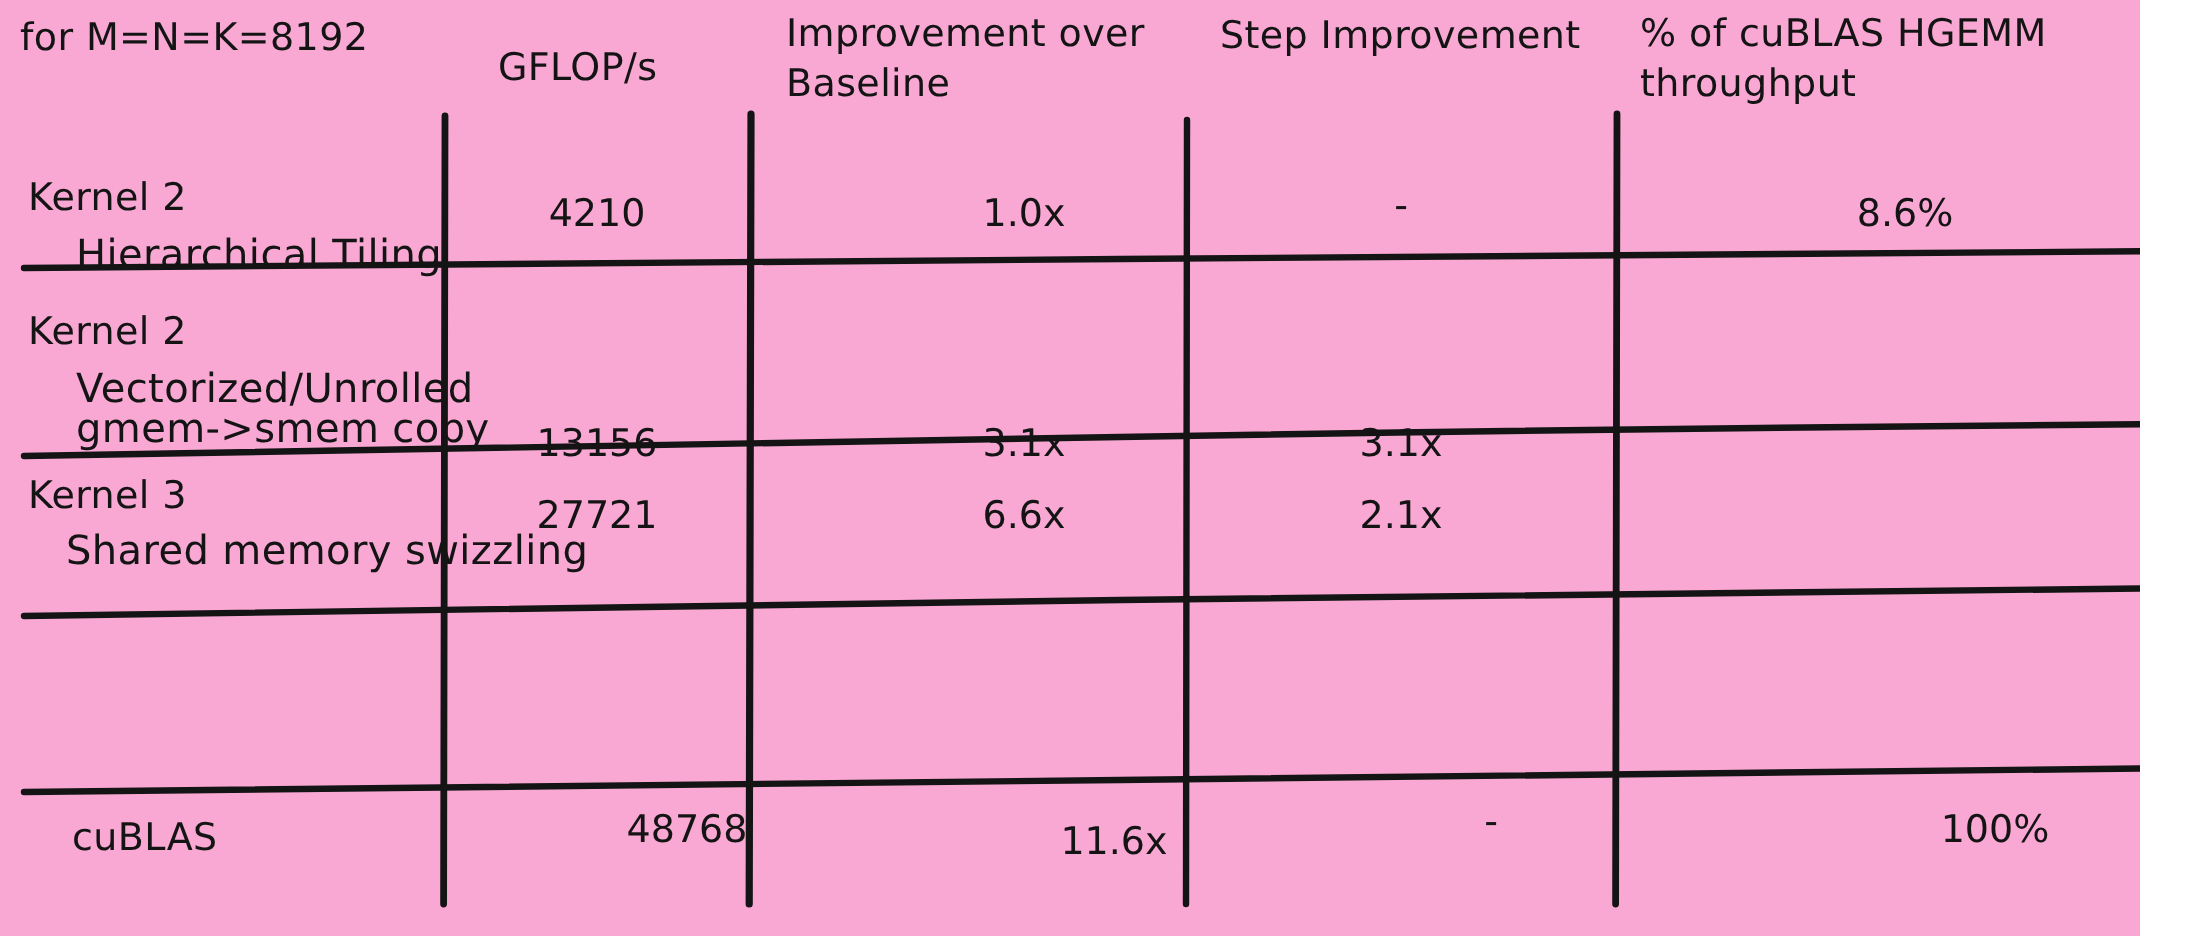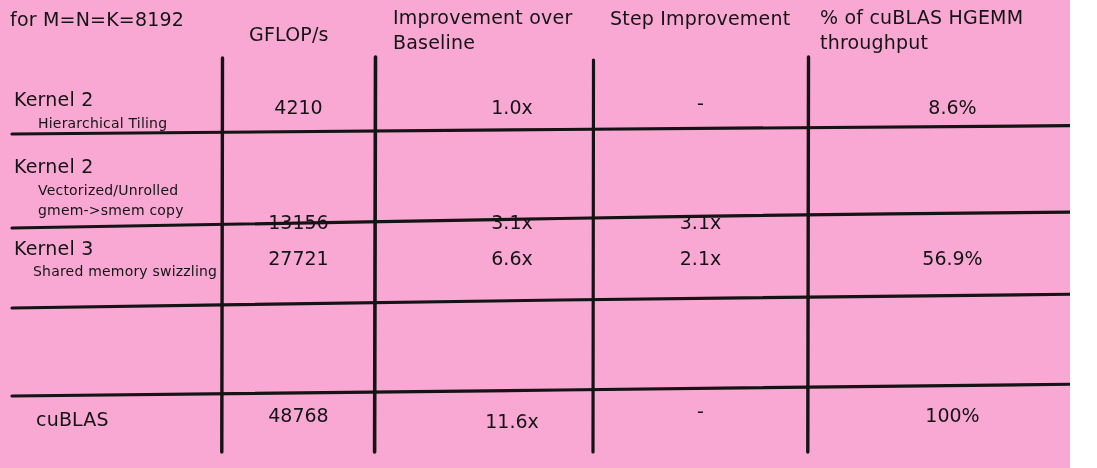--- a/index.html
+++ b/index.html
@@ -39,21 +39,21 @@
     font-style: normal;
   }
   .caption     { font-size: 19px; top: 8px;  left: 10px; }
   .colhead     { font-size: 19px; line-height: 25px; }
   .ch-gflops   { left: 249px; top: 22px; }
   .ch-impr     { left: 393px; top: 5px; }
   .ch-step     { left: 610px; top: 6px; }
   .ch-pct      { left: 820px; top: 5px; }
 
   .rowname     { font-size: 19px; }
-  .rowsub      { font-size: 14px; }
+  .rowsub      { font-size: 20px; }
 
   .k1-name     { left: 14px;  top: 88px; }
   .k1-sub      { left: 38px;  top: 115px; }
   .k2-name     { left: 14px;  top: 155px; }
   .k2-sub1     { left: 38px;  top: 182px; }
   .k2-sub2     { left: 38px;  top: 202px; }
   .k3-name     { left: 14px;  top: 237px; }
   .k3-sub      { left: 33px;  top: 263px; }
   .cublas-name { left: 36px;  top: 408px; }
 
@@ -65,21 +65,21 @@
     white-space: pre;
   }
   .c-gflops { left: 222px; width: 153px; }
   .c-impr   { left: 375px; width: 218px; padding-left: 28px; }
   .c-step   { left: 593px; width: 215px; }
   .c-pct    { left: 808px; width: 289px; }
 
   .r1 { top: 96px; }
   .r2 { top: 166px; margin-top: 45px; }
   .r3 { top: 247px; }
-  .r5 { top: 404px; }
+  .r5 { top: 404px; margin-left: 45px; }
 
   .c-step.r1 { top: 92px; }
   .c-step.r5 { top: 400px; }
 
   .c-impr.r5 { top: 410px; }
   .c-pct.r5  { top: 404px; }
 </style>
 </head>
 <body>
 
@@ -122,21 +122,20 @@
   <div class="txt hand rowsub k2-sub2">gmem-&gt;smem copy</div>
   <div class="cell c-gflops r2">13156</div>
   <div class="cell c-impr r2">3.1x</div>
   <div class="cell c-step r2">3.1x</div>
 
   <div class="txt hand rowname k3-name">Kernel 3</div>
   <div class="txt hand rowsub k3-sub">Shared memory swizzling</div>
   <div class="cell c-gflops r3">27721</div>
   <div class="cell c-impr r3">6.6x</div>
   <div class="cell c-step r3">2.1x</div>
-  <div class="cell c-pct r3">56.9%</div>
 
   <div class="cell c-gflops" style="top:340px"></div>
 
   <div class="txt hand rowname cublas-name">cuBLAS</div>
   <div class="cell c-gflops r5">48768</div>
   <div class="cell c-impr r5">11.6x</div>
   <div class="cell c-step r5">-</div>
   <div class="cell c-pct r5">100%</div>
 
 </div>

